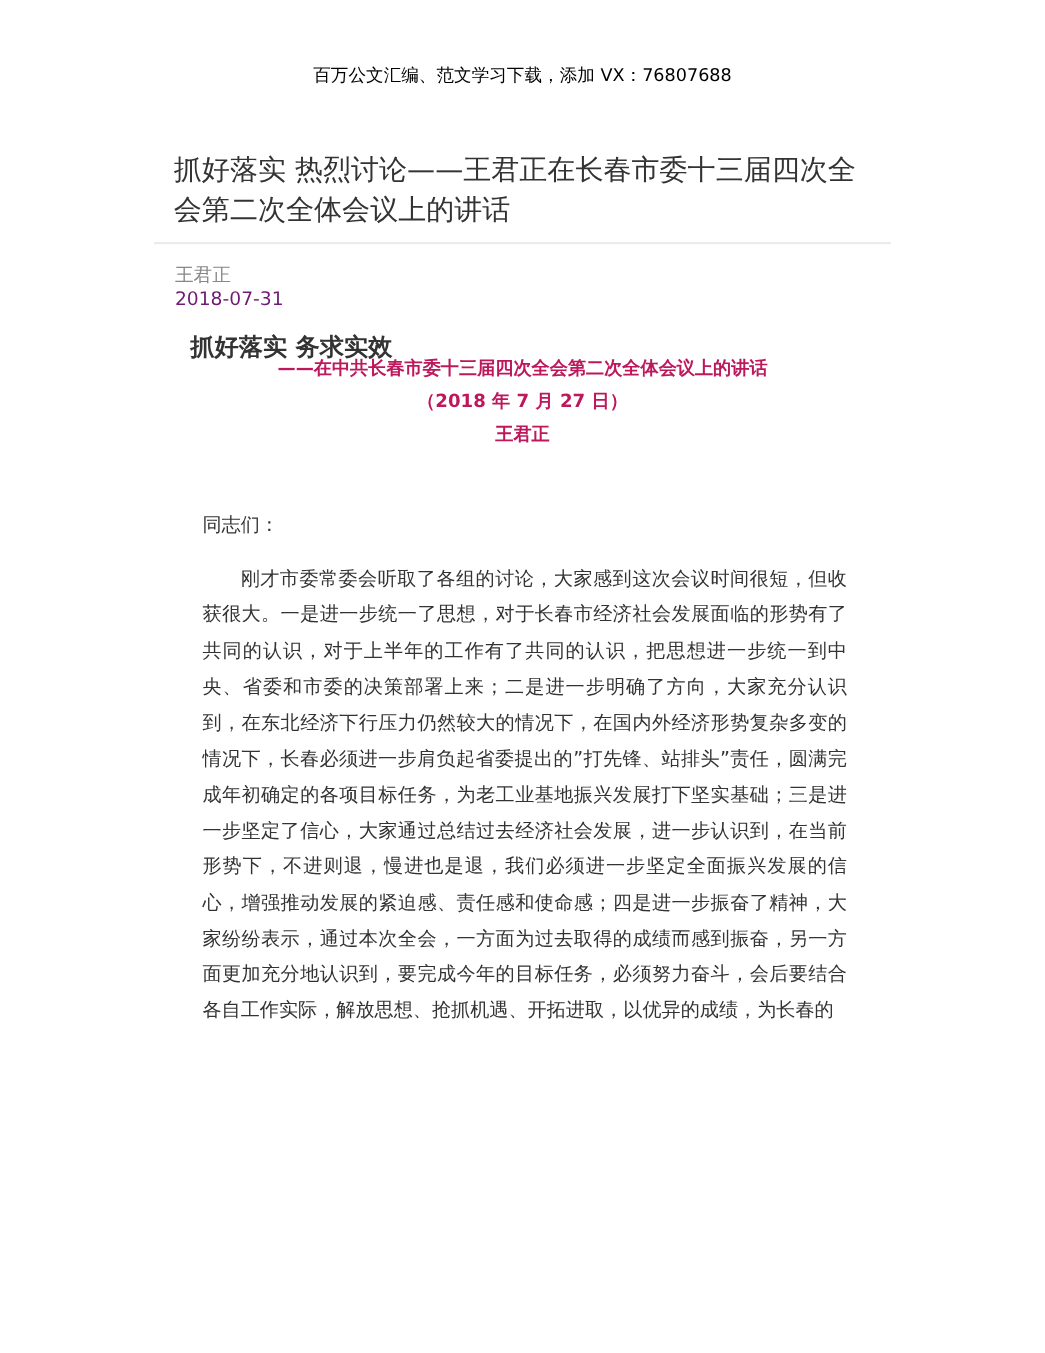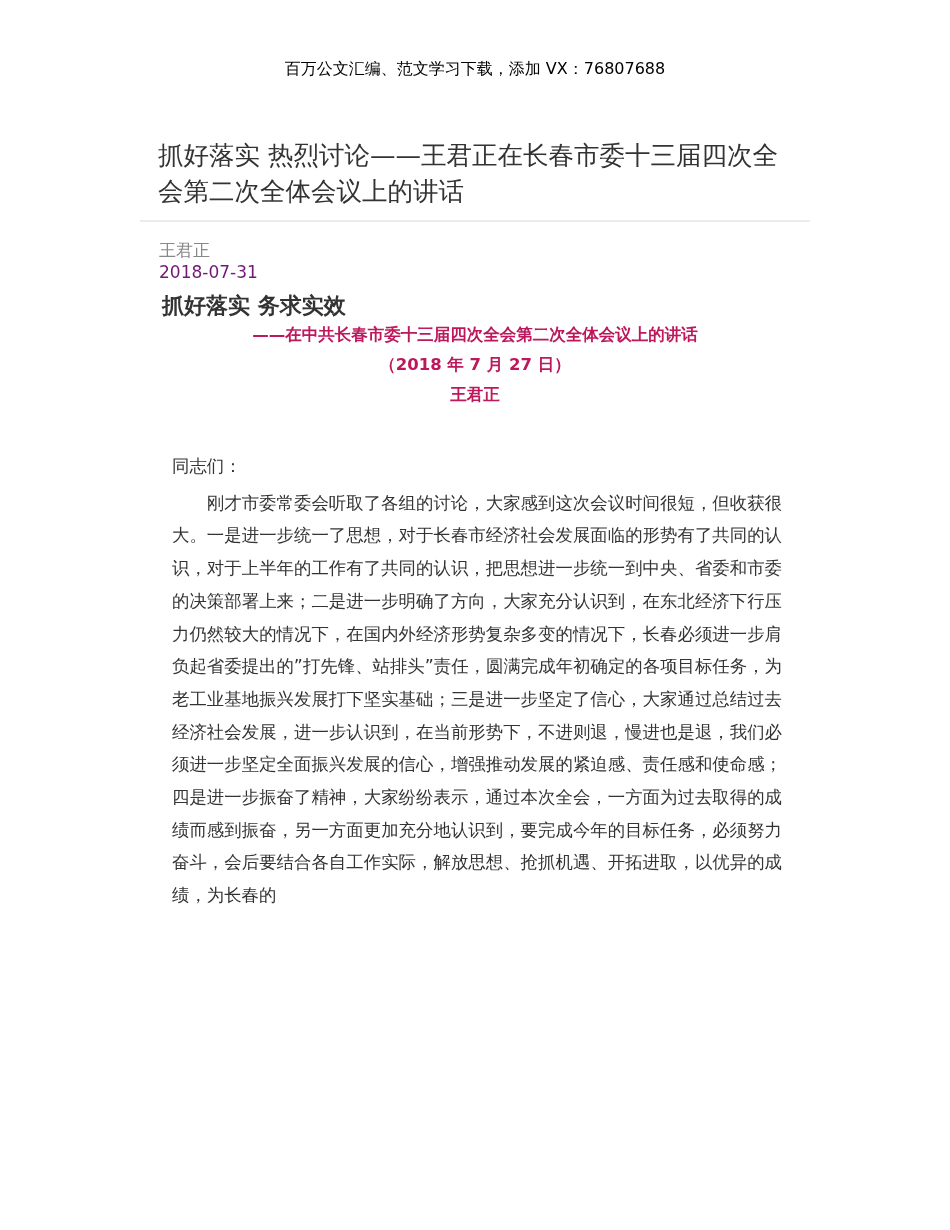--- a/index.html
+++ b/index.html
@@ -62,21 +62,21 @@
       color: #701a75;
     }
     .speech-title {
       position: absolute;
       top: 287px;
       left: 158px;
       font-size: 22px;
       line-height: 30px;
       font-weight: bold;
       color: #333333;
-      margin: 4px;
+      margin: 15px;
     }
     .centered {
       position: absolute;
       left: 168px;
       width: 614px;
       text-align: center;
       font-weight: bold;
       color: #be185d;
       font-size: 16.5px;
       line-height: 22px;
@@ -87,21 +87,21 @@
     .body-text {
       position: absolute;
       top: 446px;
       left: 168px;
       width: 618px;
       font-size: 17.4px;
       line-height: 32.7px;
       color: #333333;
     }
     .body-text p {
-      margin: 4px;
+      margin: 16px;
       text-align: justify;
     }
     .body-text p.indent {
       text-indent: 2em;
     }
   </style>
 </head>
 <body>
 
 <div class="watermark">百万公文汇编、范文学习下载，添加 VX：76807688</div>

